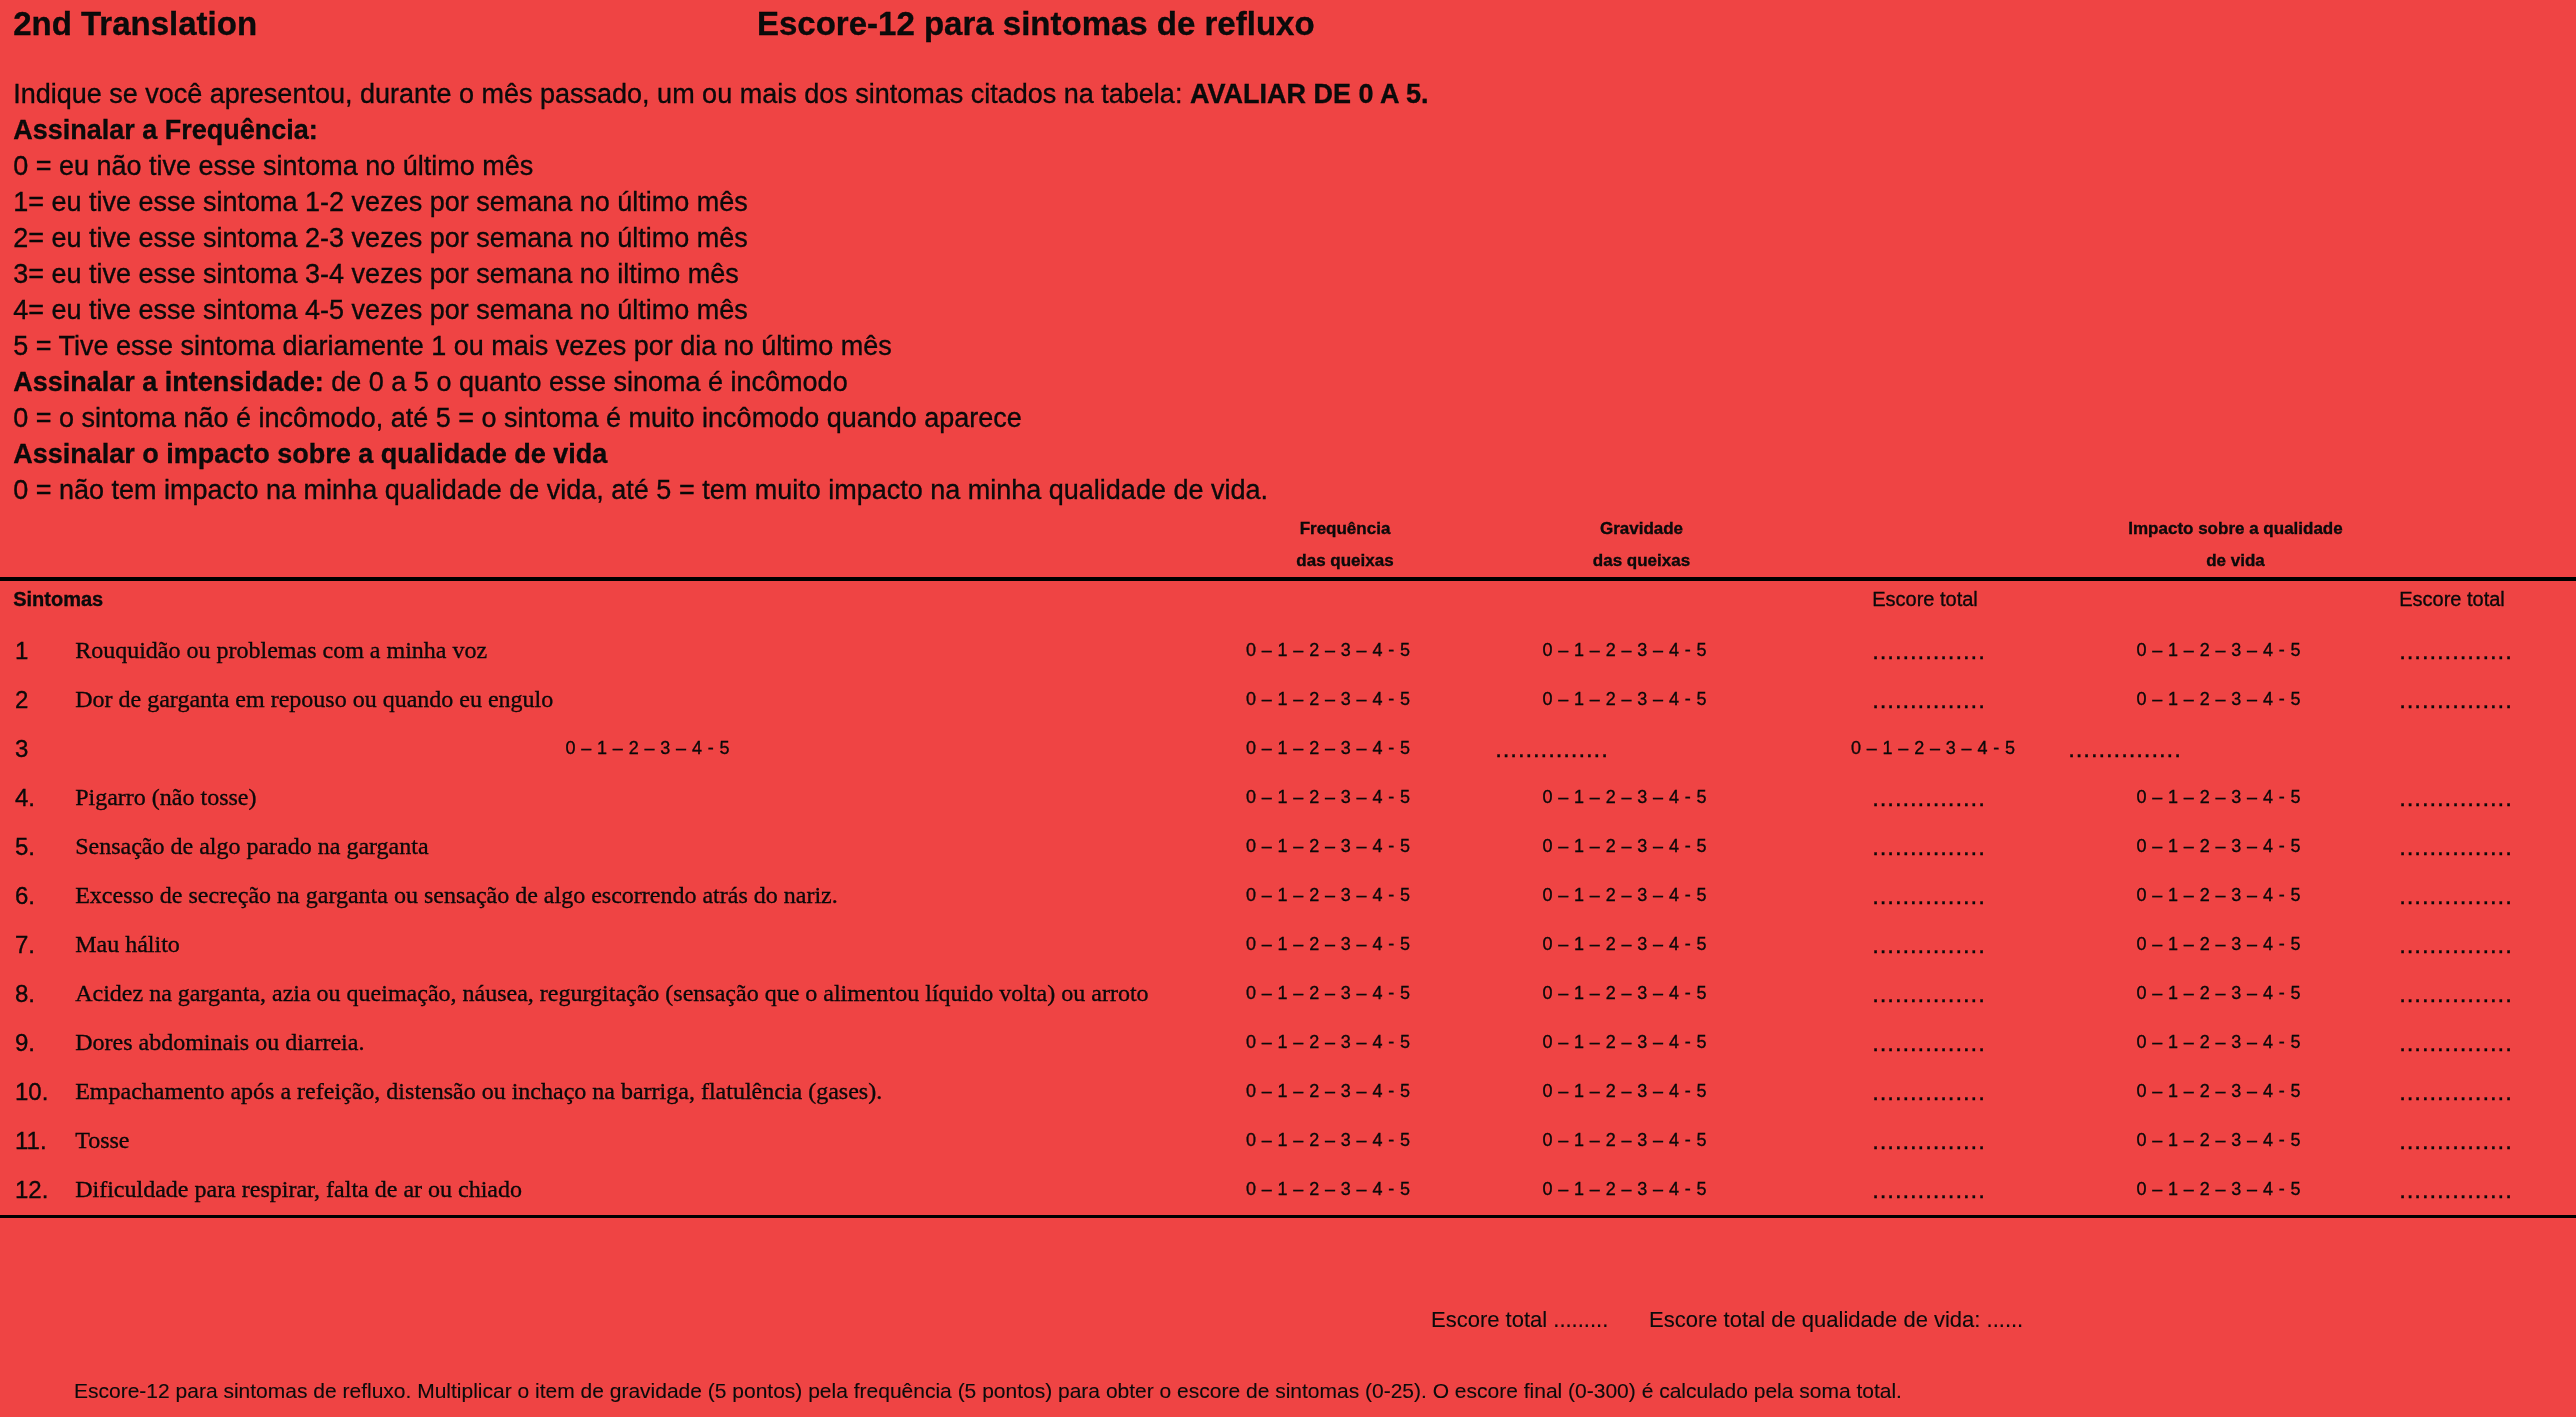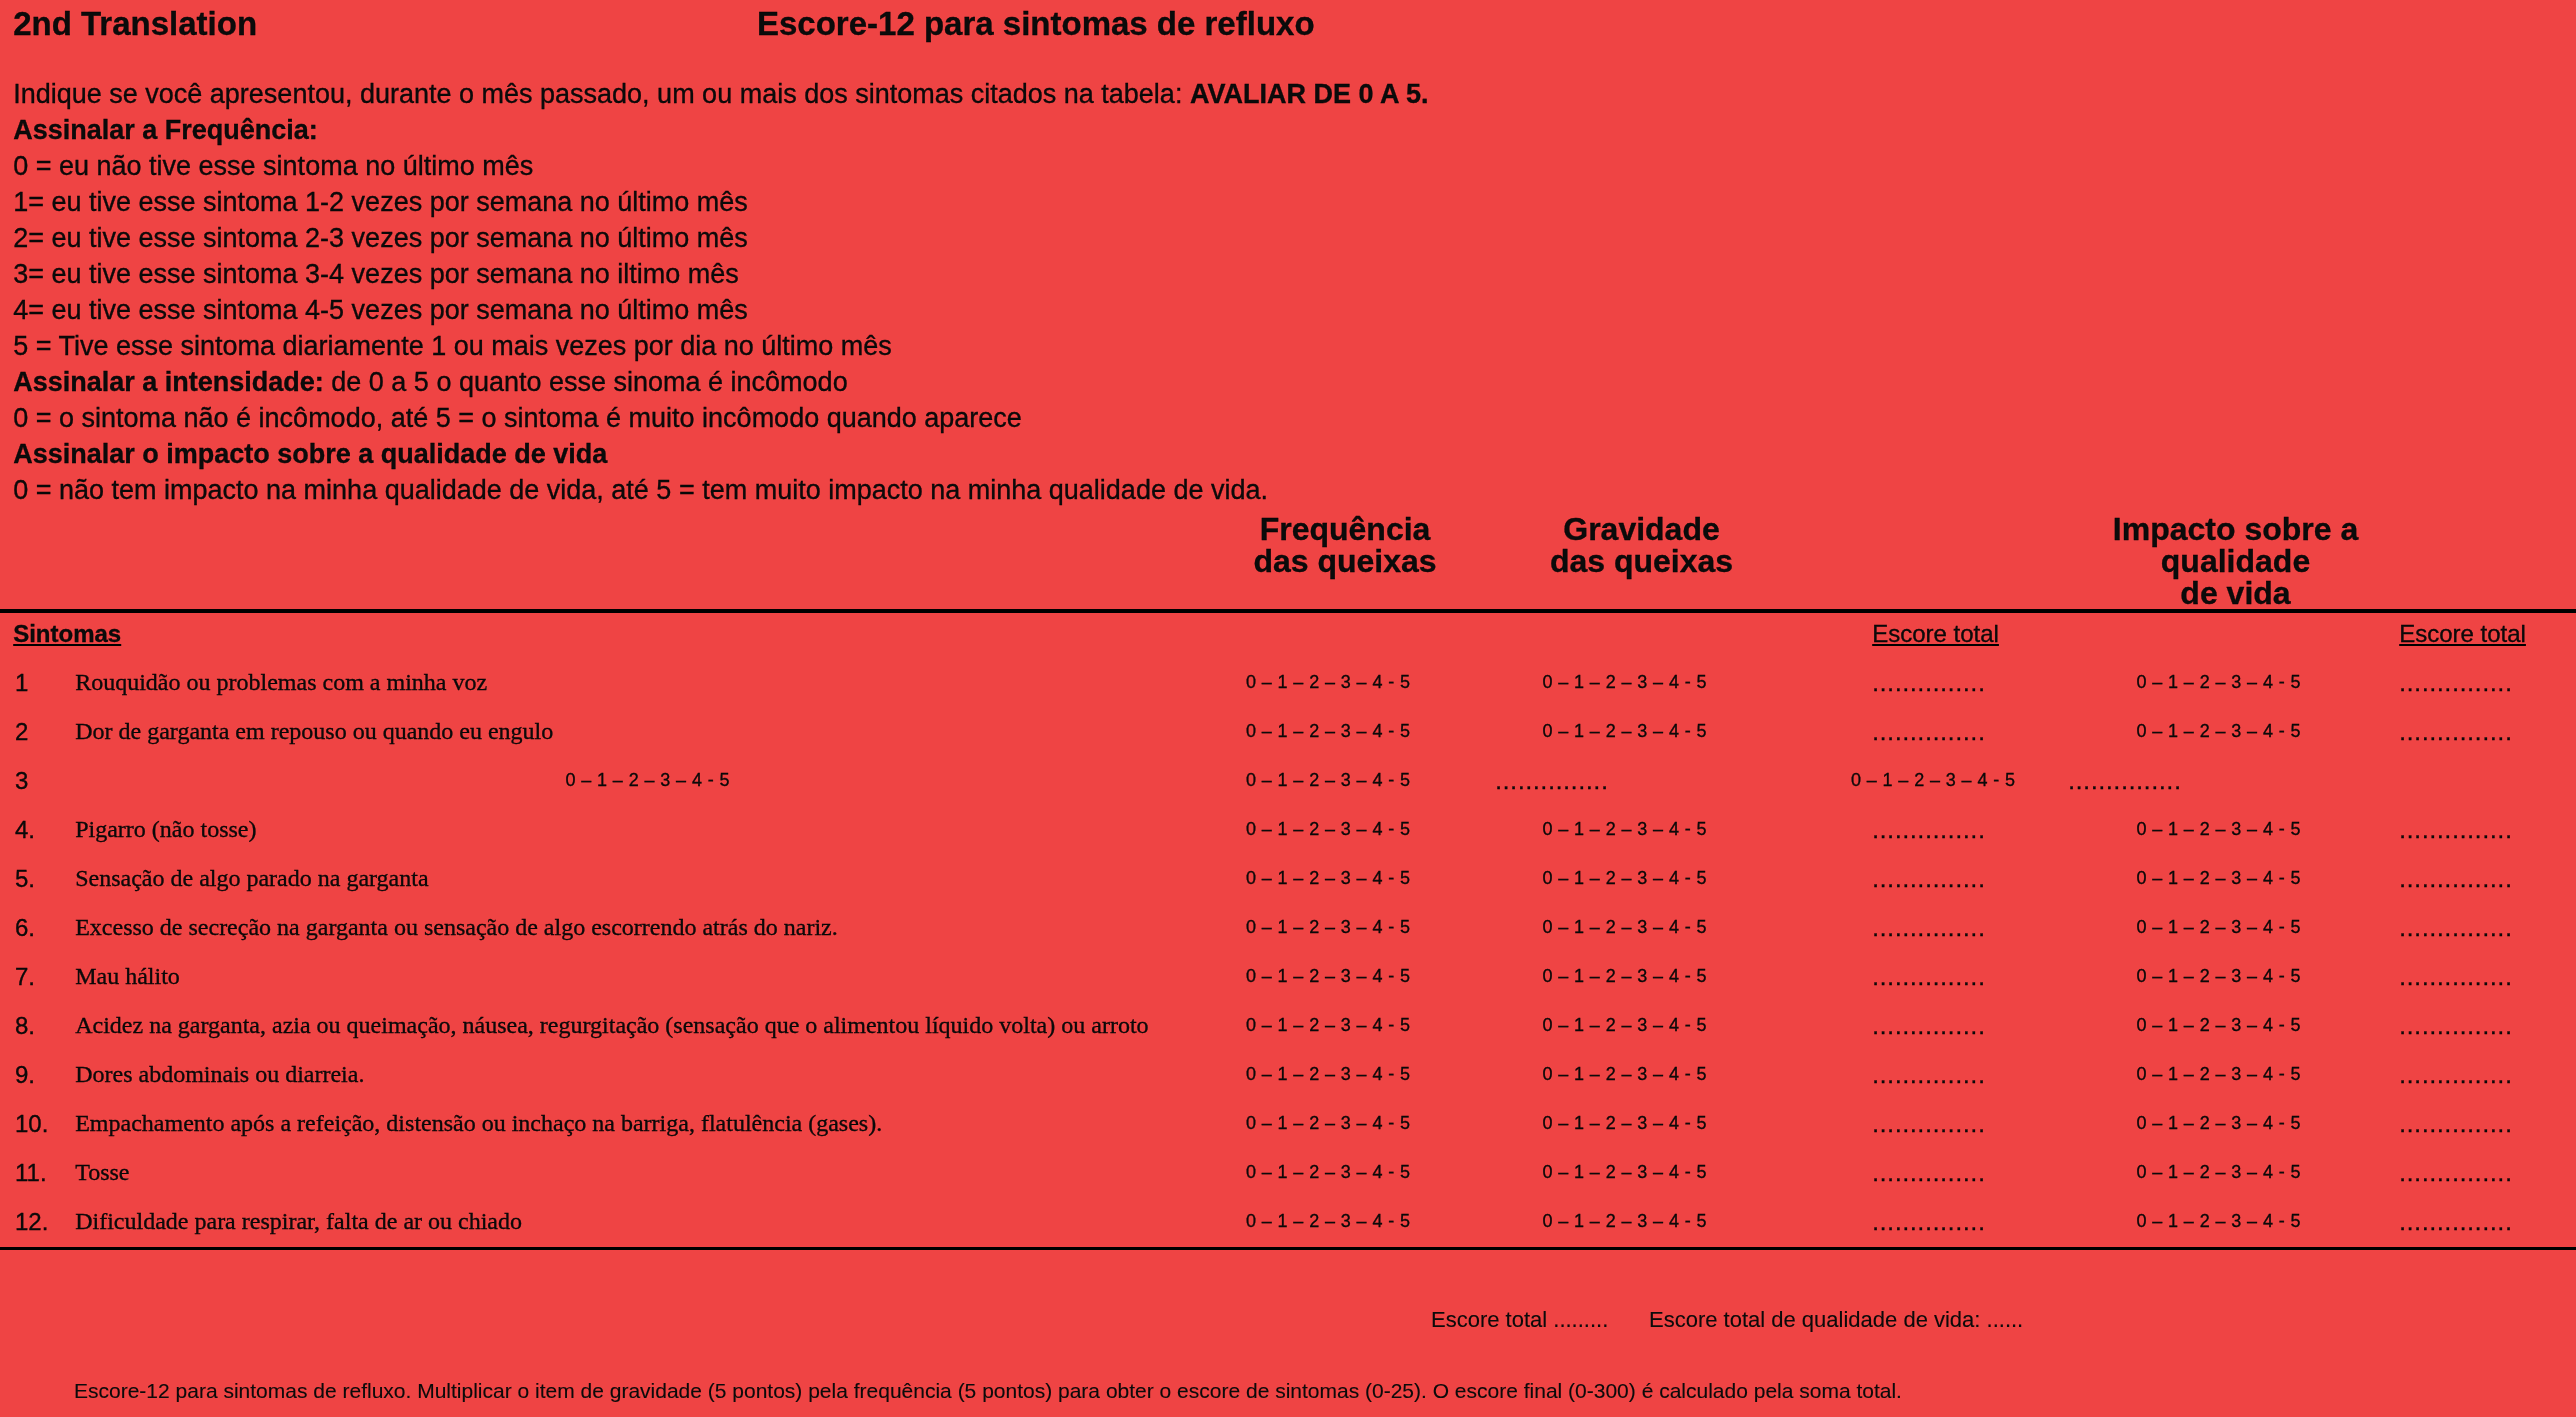--- a/index.html
+++ b/index.html
@@ -29,24 +29,24 @@
 
   
   .rtable { position: absolute; top: 513px; left: 0; width: 2576px; }
   .trow {
     display: grid;
     grid-template-columns: 62px 1145px 216px 377px 240px 331px 193px;
     padding-left: 13.2px;
     box-sizing: border-box;
   }
   .cell { box-sizing: border-box; }
-  .thead { font-size: 32px; padding-left: 30px; }
+  .thead { font-size: 17px; padding-left: 30px; }
   .thead .hc { text-align: center; line-height: 32px; font-weight: bold; }
   .rule { height: 3.5px; background: #000; width: 2576px; }
-  .tsub { height: 46px; padding-top: 7px; font-size: 24px; text-decoration: underline; }
+  .tsub { height: 46px; padding-top: 7px; font-size: 20px; }
   .tsub .span2 { grid-column: 1 / 3; font-weight: bold; }
   .tsub .score-label { padding-left: 59px; }
   .tsub .score-label2 { padding-left: 15px; }
   .trow.body { min-height: 49px; font-size: 24px; }
   .body .cell { padding-top: 9.7px; line-height: 29px; }
   .cell.num { padding-left: 1.8px; }
   .cell.label { padding-right: 23px; font-family: Liberation Serif, serif; }
   .cell.scale { text-align: center; font-size: 18px; letter-spacing: 0.4px; white-space: nowrap; }
   .cell.dots { padding-left: 59px; letter-spacing: 0.9px; }
   .cell.dots2 { padding-left: 15px; letter-spacing: 0.9px; }

